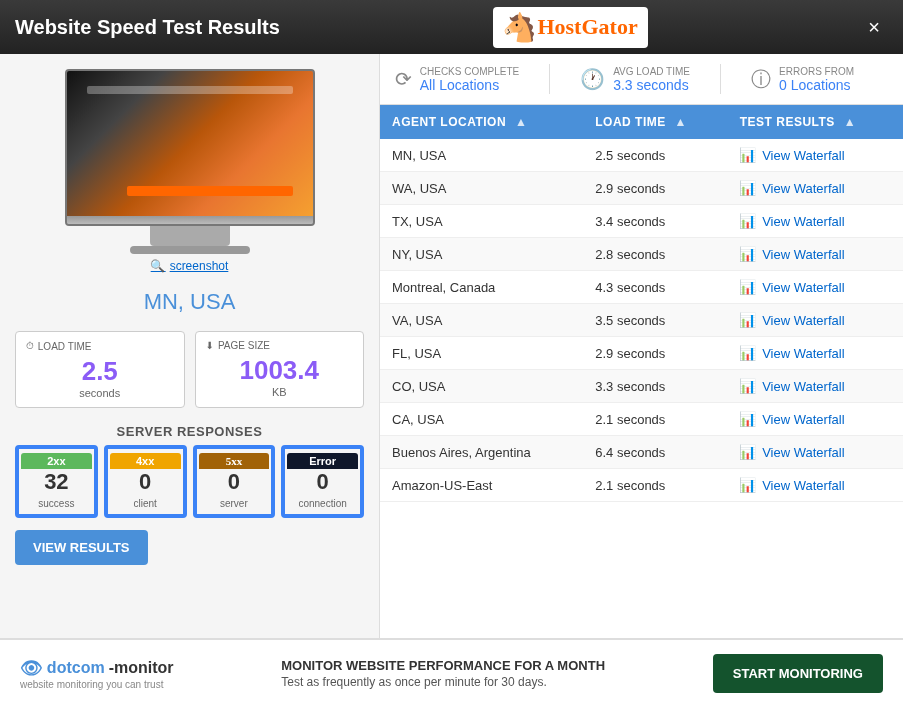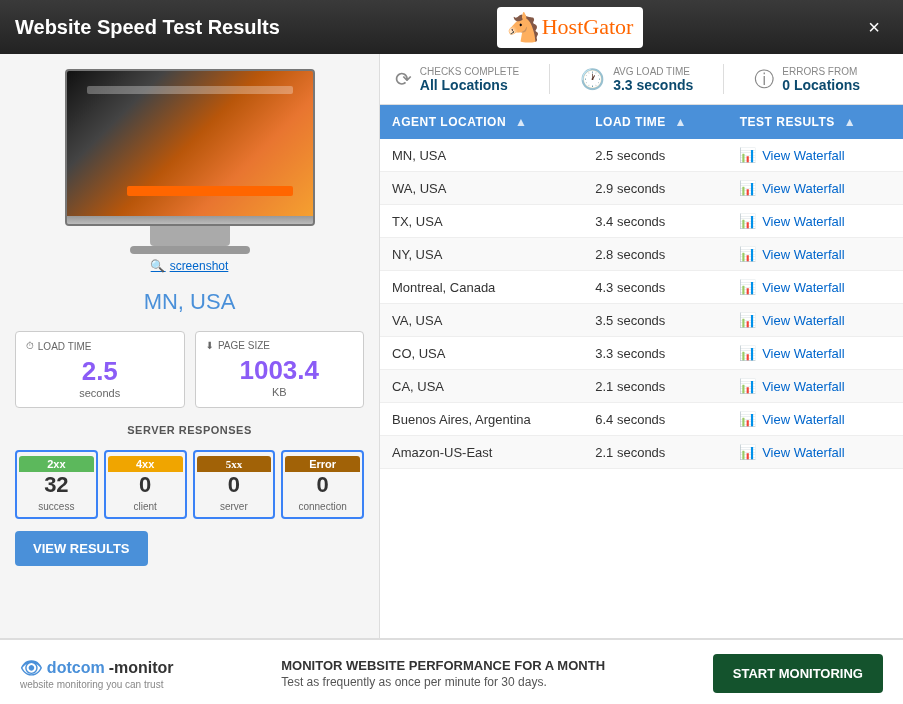--- a/index.html
+++ b/index.html
@@ -104,23 +104,23 @@
     .metric-value {
       font-size: 26px;
       font-weight: bold;
       color: #8b5cf6;
     }
     .metric-unit {
       font-size: 11px;
       color: #666;
     }
     .server-responses-title {
-      font-size: 11px;
+      font-size: 13px;
       color: #555;
-      margin: 8px 0 14px;
+      margin: 8px 0 6px;
       font-weight: bold;
       text-transform: uppercase;
       letter-spacing: 0.5px;
     }
     .responses-grid {
       display: flex;
       gap: 6px;
       width: 100%;
     }
     .resp-box {
@@ -142,22 +142,22 @@
       color: #333;
       display: block;
     }
     .resp-box .resp-sub {
       font-size: 10px;
       color: #666;
     }
     .resp-2xx .resp-label { background: #5cb85c; }
     .resp-4xx .resp-label { background: #f0a500; }
     .resp-5xx .resp-label { background: #a16207; font-family: Liberation Serif, serif; }
-    .resp-error .resp-label { background: #a16207; }
-    .resp-box { border: 2px solid #3b82f6; }
+    .resp-error .resp-label { background: #0f172a; }
+    .resp-box { border: 4px solid #3b82f6; }
 
     .view-results-section {
       display: flex;
       align-items: center;
       gap: 15px;
       margin-top: 12px;
       width: 100%;
     }
     .view-results-text {
       font-size: 11px;
@@ -194,21 +194,21 @@
     .stat-item {
       display: flex;
       align-items: center;
       gap: 8px;
     }
     .stat-icon {
       font-size: 20px;
       color: #888;
     }
     .stat-label { font-size: 10px; color: #888; text-transform: uppercase; }
-    .stat-value { font-size: 14px; font-weight: bold; color: #0c4a6e; }
+    .stat-value { font-size: 14px; font-weight: normal; color: #3b82f6; }
     .stat-divider { width: 1px; height: 30px; background: #ddd; }
 
     
     .results-table {
       width: 100%;
       border-collapse: collapse;
       flex: 1;
     }
     .results-table th {
       background: #4a90d9;
@@ -301,21 +301,21 @@
   </style>
 </head>
 <body>
 
 <div class="title-bar">
   <div class="title-bar-left">
     <h1>Website Speed Test Results</h1>
   </div>
   <div class="title-bar-logo">
     <span style="font-size:28px;">🐴</span>
-    <span style="font-size:22px;font-weight:normal;color:#f60;font-family:Georgia,serif;">HostGator</span>
+    <span style="font-size:22px;font-weight:bold;color:#f60;font-family:Georgia,serif;">HostGator</span>
   </div>
   <button class="close-btn">×</button>
 </div>
 
 <div class="main-layout">
 
   <div class="left-panel">
 
     <div class="monitor-chrome">
       <div class="monitor-inner-screen"></div>
@@ -470,20 +470,30 @@
     <td>VA, USA</td>
     <td>3.5 seconds</td>
     <td>
       <a class="view-waterfall" href="#">
         <span class="bar-icon">📊</span>
         View Waterfall
       </a>
     </td>
   </tr>
             <tr>
+    <td>FL, USA</td>
+    <td>2.9 seconds</td>
+    <td>
+      <a class="view-waterfall" href="#">
+        <span class="bar-icon">📊</span>
+        View Waterfall
+      </a>
+    </td>
+  </tr>
+            <tr>
     <td>CO, USA</td>
     <td>3.3 seconds</td>
     <td>
       <a class="view-waterfall" href="#">
         <span class="bar-icon">📊</span>
         View Waterfall
       </a>
     </td>
   </tr>
             <tr>

